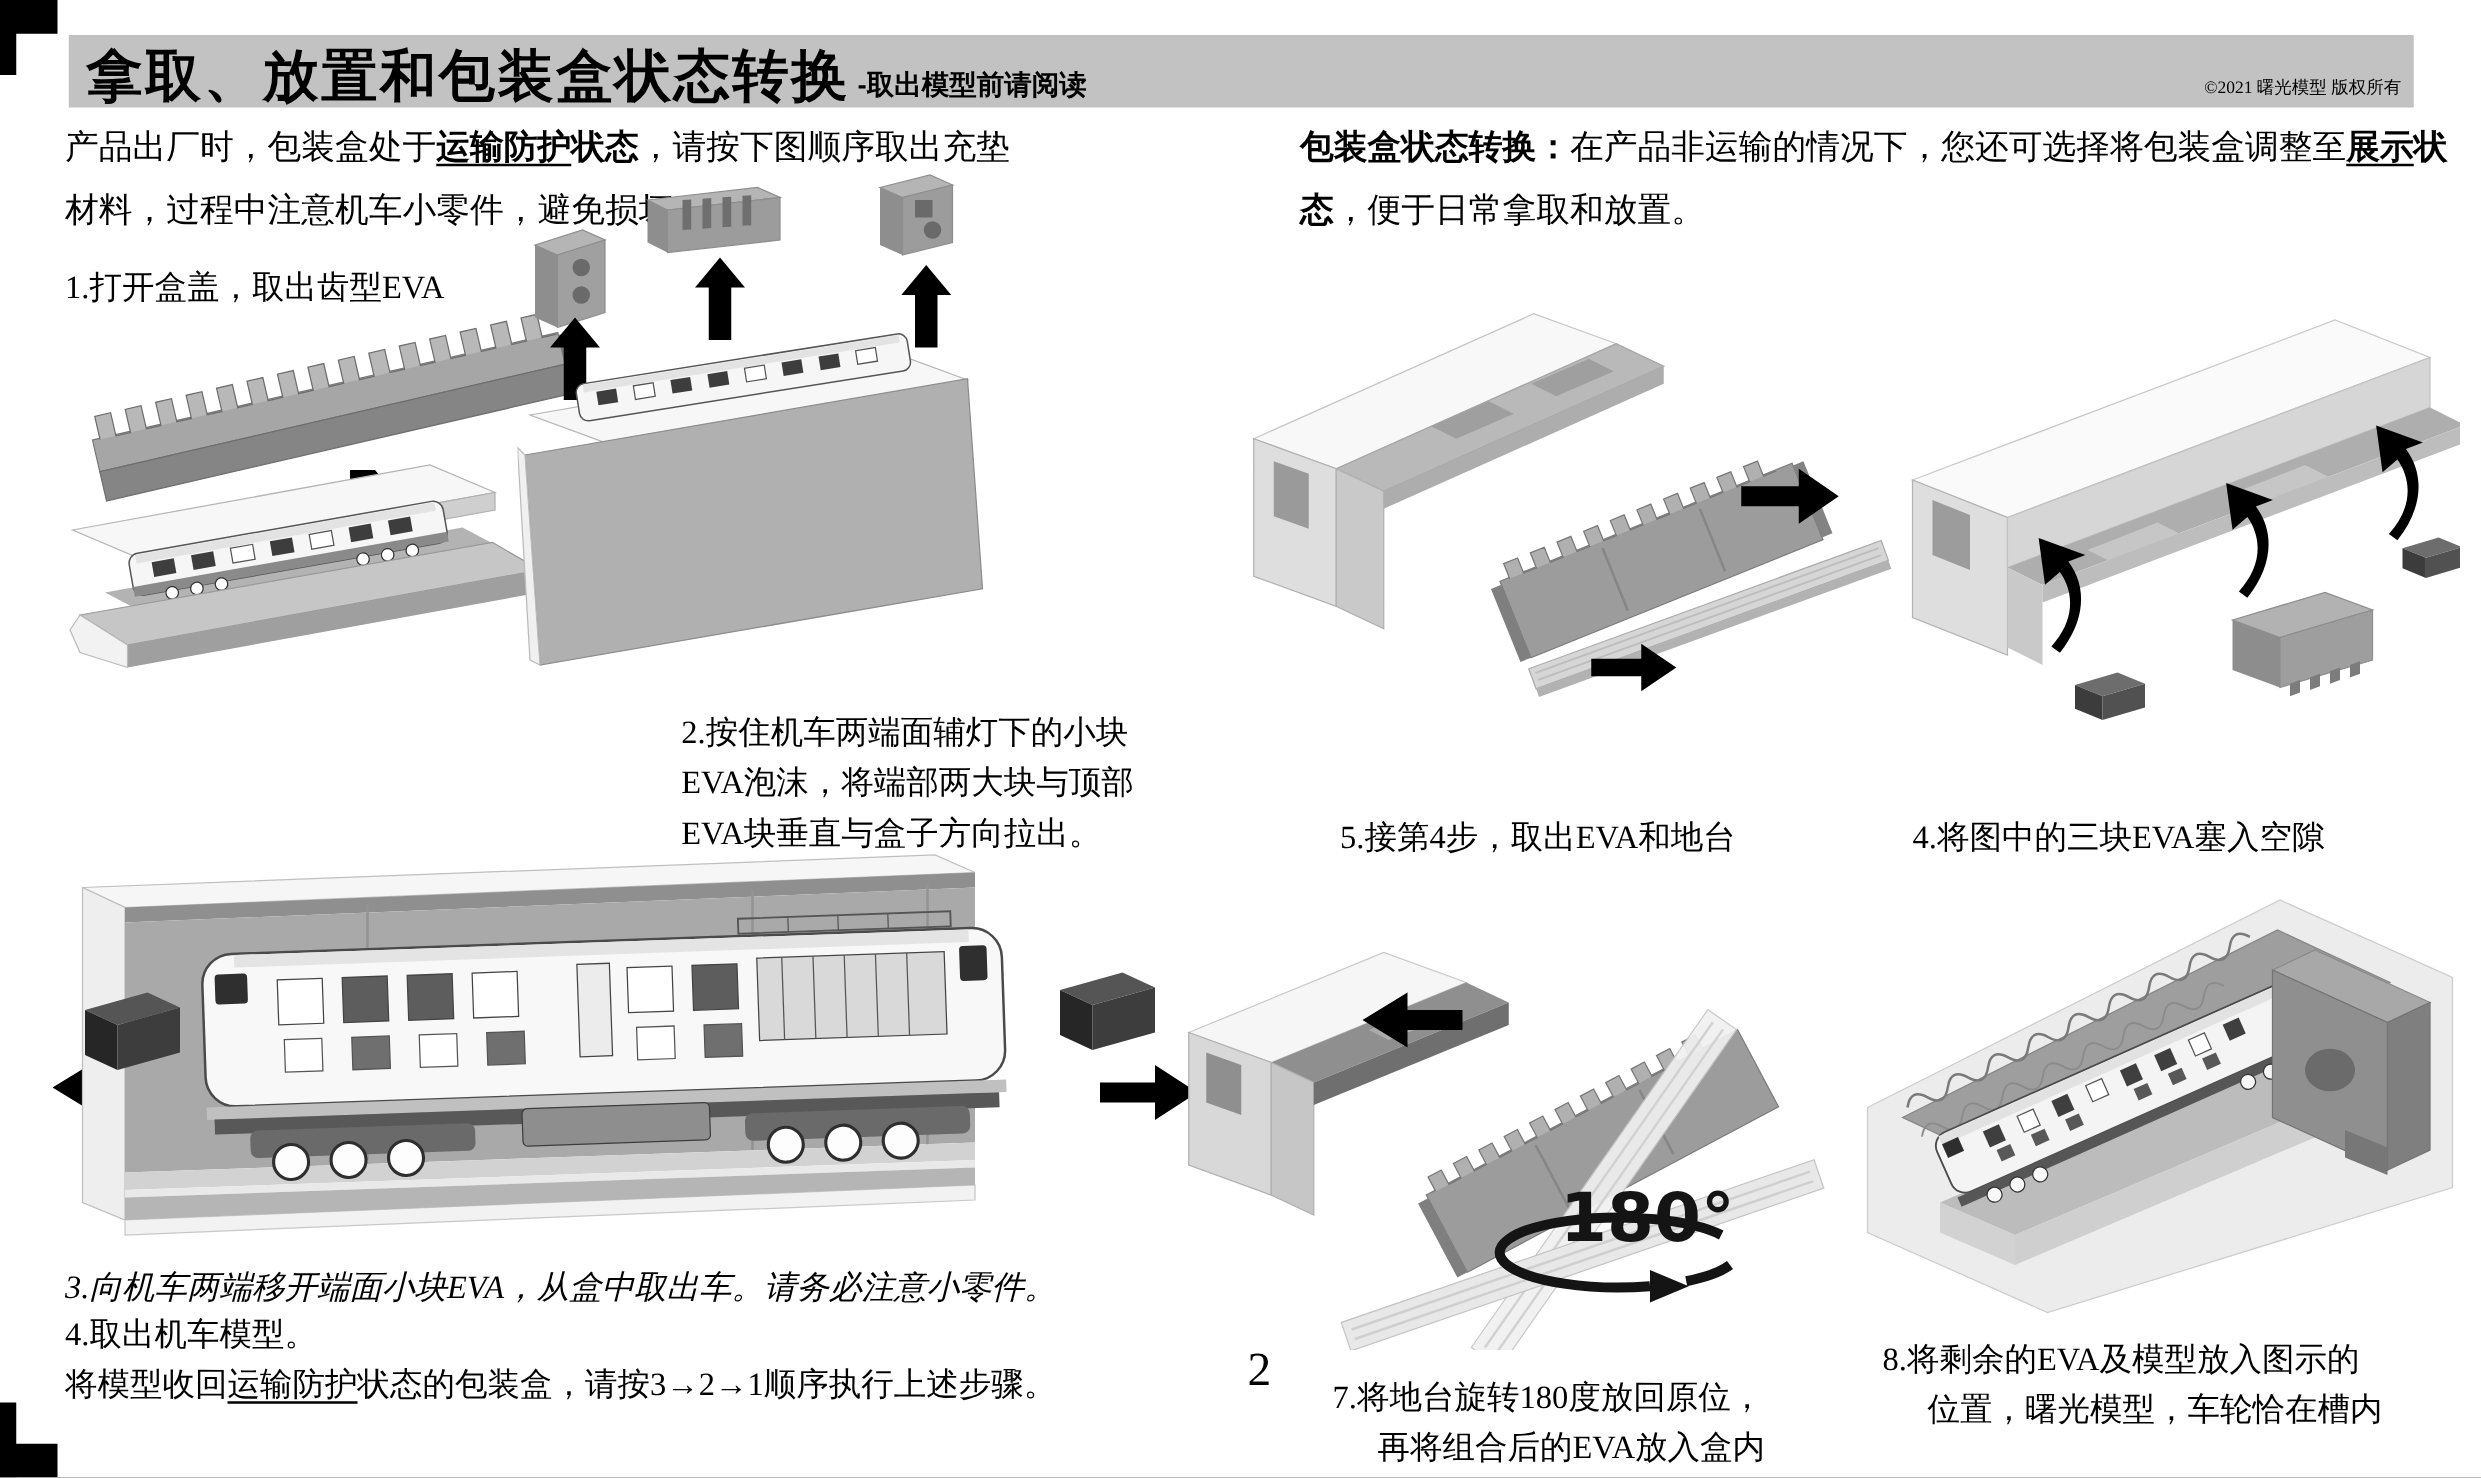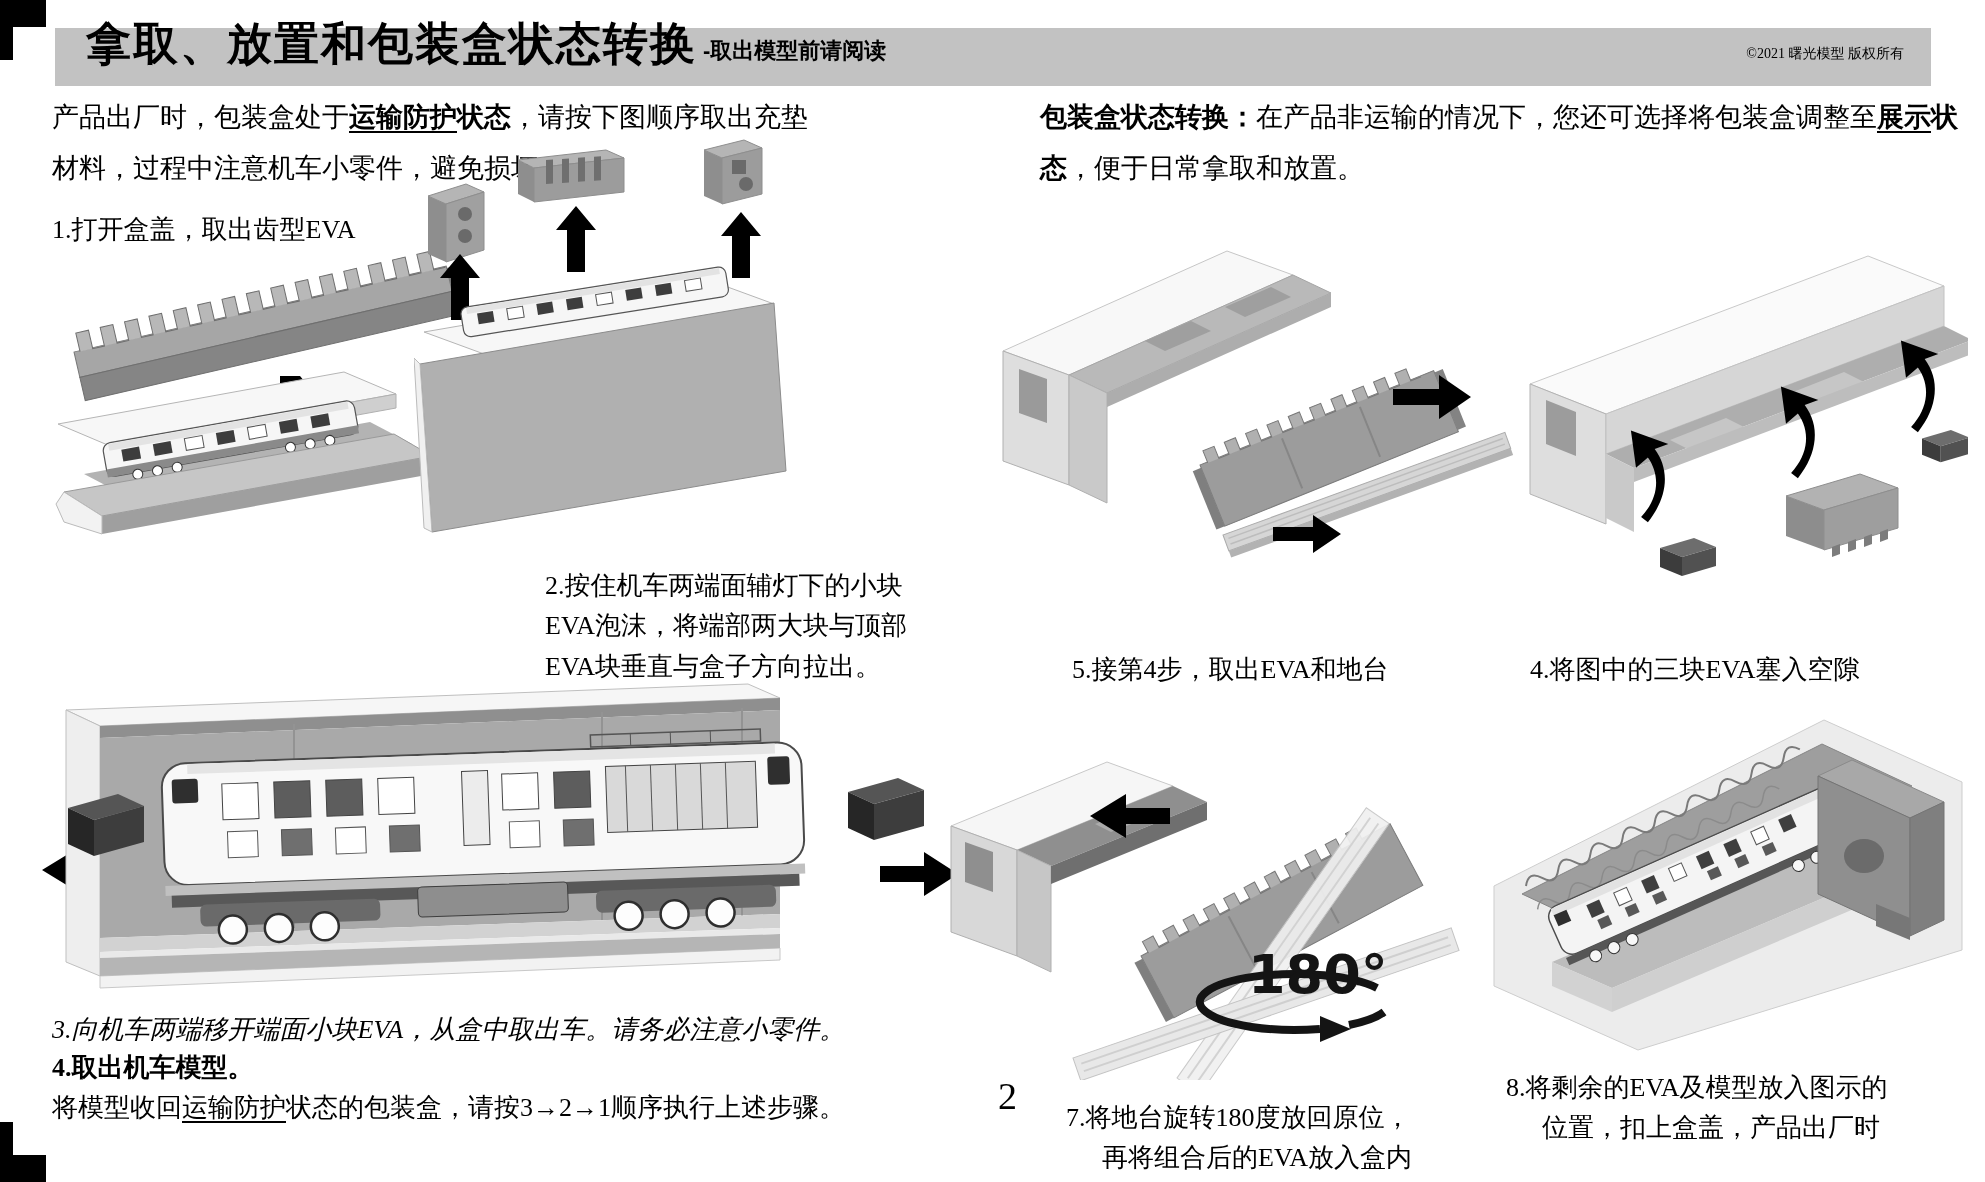--- a/index.html
+++ b/index.html
@@ -6,21 +6,21 @@
   #page{position:relative;width:1985px;height:1182px;background:#ffffff;overflow:hidden;
         font-family:"Liberation Serif","DejaVu Serif",serif;color:#000;}
   .abs{position:absolute;}
   svg{display:block;}
 
   
   .mark{position:absolute;background:#000;}
 
   
   #header-bar{left:55px;top:28px;width:1876px;height:58px;background:#c2c2c2;
-      display:flex;align-items:flex-end;padding:17px;box-sizing:border-box;}
+      display:flex;align-items:flex-end;padding:0;box-sizing:border-box;}
   #page-title{font-family:"Liberation Sans","DejaVu Sans",sans-serif;font-weight:bold;
       font-size:45px;line-height:1;letter-spacing:2px;margin:0 0 3px 14px;}
   #page-subtitle{font-family:"Liberation Sans","DejaVu Sans",sans-serif;font-weight:bold;
       font-size:22px;line-height:1;margin:0 0 7px 6px;}
   #copyright{margin-left:auto;font-size:14px;line-height:1;margin-bottom:8px;margin-right:10px;}
 
   .body-text{font-size:27px;line-height:1.9;}
   .tight{line-height:1.45;}
   .b{font-weight:bold;}
   .u{text-decoration:underline;text-decoration-thickness:2px;text-underline-offset:5px;}
@@ -50,36 +50,36 @@
     <span>产品出厂时，包装盒处于</span><span class="b u">运输防护</span><span class="b">状态</span><span>，请按下图顺序取出充垫材料，过程中注意机车小零件，避免损坏。</span>
   </div>
 
   <div class="abs body-text" style="left:1040px;top:92px;width:925px;">
     <span class="b">包装盒状态转换：</span><span>在产品非运输的情况下，您还可选择将包装盒调整至</span><span class="b u">展示</span><span class="b">状态</span><span>，便于日常拿取和放置。</span>
   </div>
 
   <div class="abs caption" style="left:52px;top:210px;">1.打开盒盖，取出齿型EVA</div>
   <div class="abs caption tight" style="left:545px;top:566px;width:400px;">2.按住机车两端面辅灯下的小块EVA泡沫，将端部两大块与顶部EVA块垂直与盒子方向拉出。</div>
   <div class="abs caption" style="left:52px;top:1010px;font-style:italic;">3.向机车两端移开端面小块EVA，从盒中取出车。请务必注意小零件。</div>
-  <div class="abs caption" style="left:52px;top:1048px;font-weight:bold;">4.取出机车模型。</div>
+  <div class="abs caption" style="left:52px;top:1048px;">4.取出机车模型。</div>
   <div class="abs caption" style="left:52px;top:1088px;">
     <span>将模型收回</span><span class="u">运输防护</span><span>状态的包装盒，请按3→2→1顺序执行上述步骤。</span>
   </div>
   <div id="page-number" class="abs" style="left:998px;top:1074px;">2</div>
 
   <div class="abs caption" style="left:1072px;top:650px;">5.接第4步，取出EVA和地台</div>
   <div class="abs caption" style="left:1530px;top:650px;">4.将图中的三块EVA塞入空隙</div>
 
   <div class="abs caption" style="left:1066px;top:1068px;margin-top:30px;">
     <div>7.将地台旋转180度放回原位，</div>
     <div class="indent2">再将组合后的EVA放入盒内</div>
   </div>
   <div class="abs caption" style="left:1506px;top:1068px;">
     <div>8.将剩余的EVA及模型放入图示的</div>
-    <div class="indent2">位置，扣上盒盖，产品出厂时</div>
+    <div class="indent2">位置，曙光模型，车轮恰在槽内</div>
   </div>
 
   <svg class="abs" style="left:58px;top:232px;" width="430" height="170" viewBox="0 0 430 170">
     <g transform="translate(16,120) rotate(-13)">
       <rect x="0" y="0" width="382" height="26" fill="#a6a6a6" stroke="#787878"></rect>
       <rect x="0" y="26" width="382" height="24" fill="#858585" stroke="#6f6f6f"></rect>
       <path d="M6 1 v-19 h13 v19 h12 v-19 h13 v19 h12 v-19 h13 v19 h12 v-19 h13 v19 h12 v-19 h13 v19 h12 v-19 h13 v19 h12 v-19 h13 v19 h12 v-19 h13 v19 h12 v-19 h13 v19 h12 v-19 h13 v19 h12 v-19 h13 v19 h12 v-19 h13 v19 h12 v-19 h13 v19 h12 v-19 h13 v19 h12 v-19 h13 v19 h12" fill="#b8b8b8" stroke="#6e6e6e" stroke-width="1"></path>
       <rect x="382" y="2" width="12" height="46" fill="#747474"></rect>
     </g>
   </svg>

